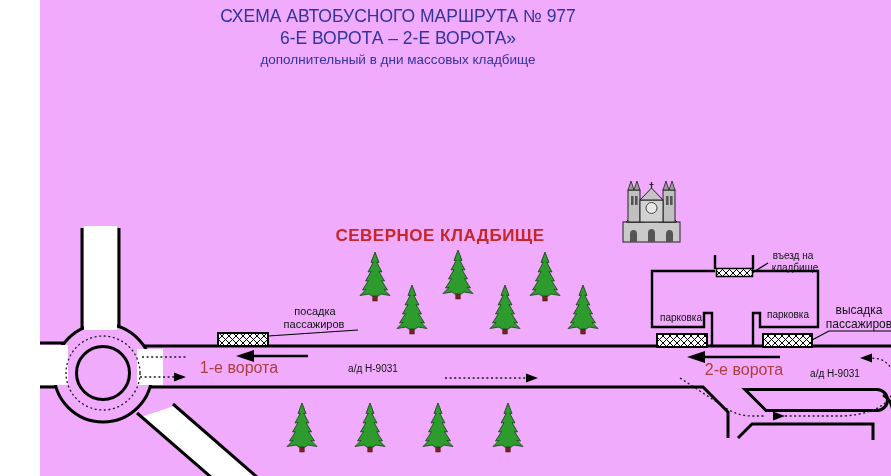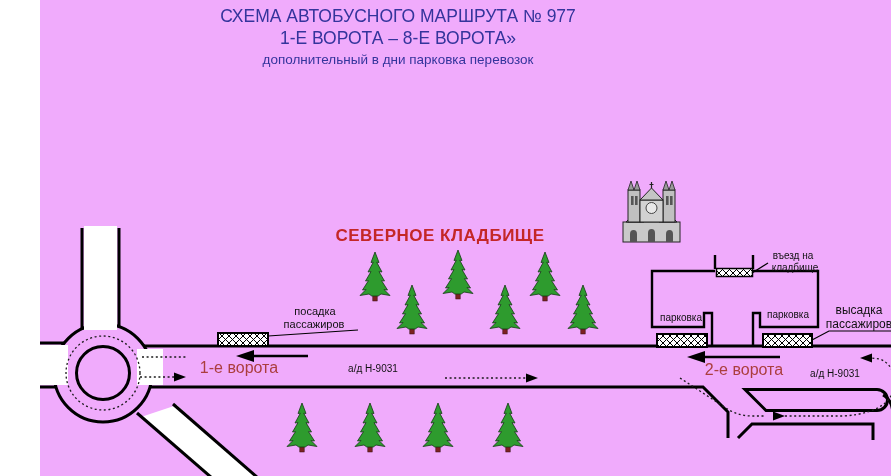--- a/index.html
+++ b/index.html
@@ -19,22 +19,22 @@
   .red-big{font-family:"Liberation Sans",sans-serif;font-size:17px;font-weight:bold;fill:#c42727;letter-spacing:.5px;}
   .red-gate{font-family:"Liberation Sans",sans-serif;font-size:16px;fill:#ab3e3e;}
 </style>
 </head>
 <body>
 
 <div class="stage">
 
   <div class="hdr">
     <div class="t1">СХЕМА АВТОБУСНОГО МАРШРУТА № 977</div>
-    <div class="t1">1-Е ВОРОТА – 8-Е ВОРОТА»</div>
-    <div class="t2">дополнительный в дни парковка перевозок</div>
+    <div class="t1">6-Е ВОРОТА – 2-Е ВОРОТА»</div>
+    <div class="t2">дополнительный в дни массовых кладбище</div>
   </div>
 
   <svg width="891" height="476" viewBox="0 0 891 476">
     <defs>
       <pattern id="hatch" width="7" height="7" patternUnits="userSpaceOnUse">
         <rect width="7" height="7" fill="#fff"></rect>
         <path d="M0,7 L7,0 M0,0 L7,7" stroke="#000" stroke-width="1"></path>
       </pattern>
       <g id="tree">
         <rect x="-2.2" y="-6" width="4.4" height="7" fill="#7b2121" stroke="#30100f" stroke-width="0.5"></rect>

